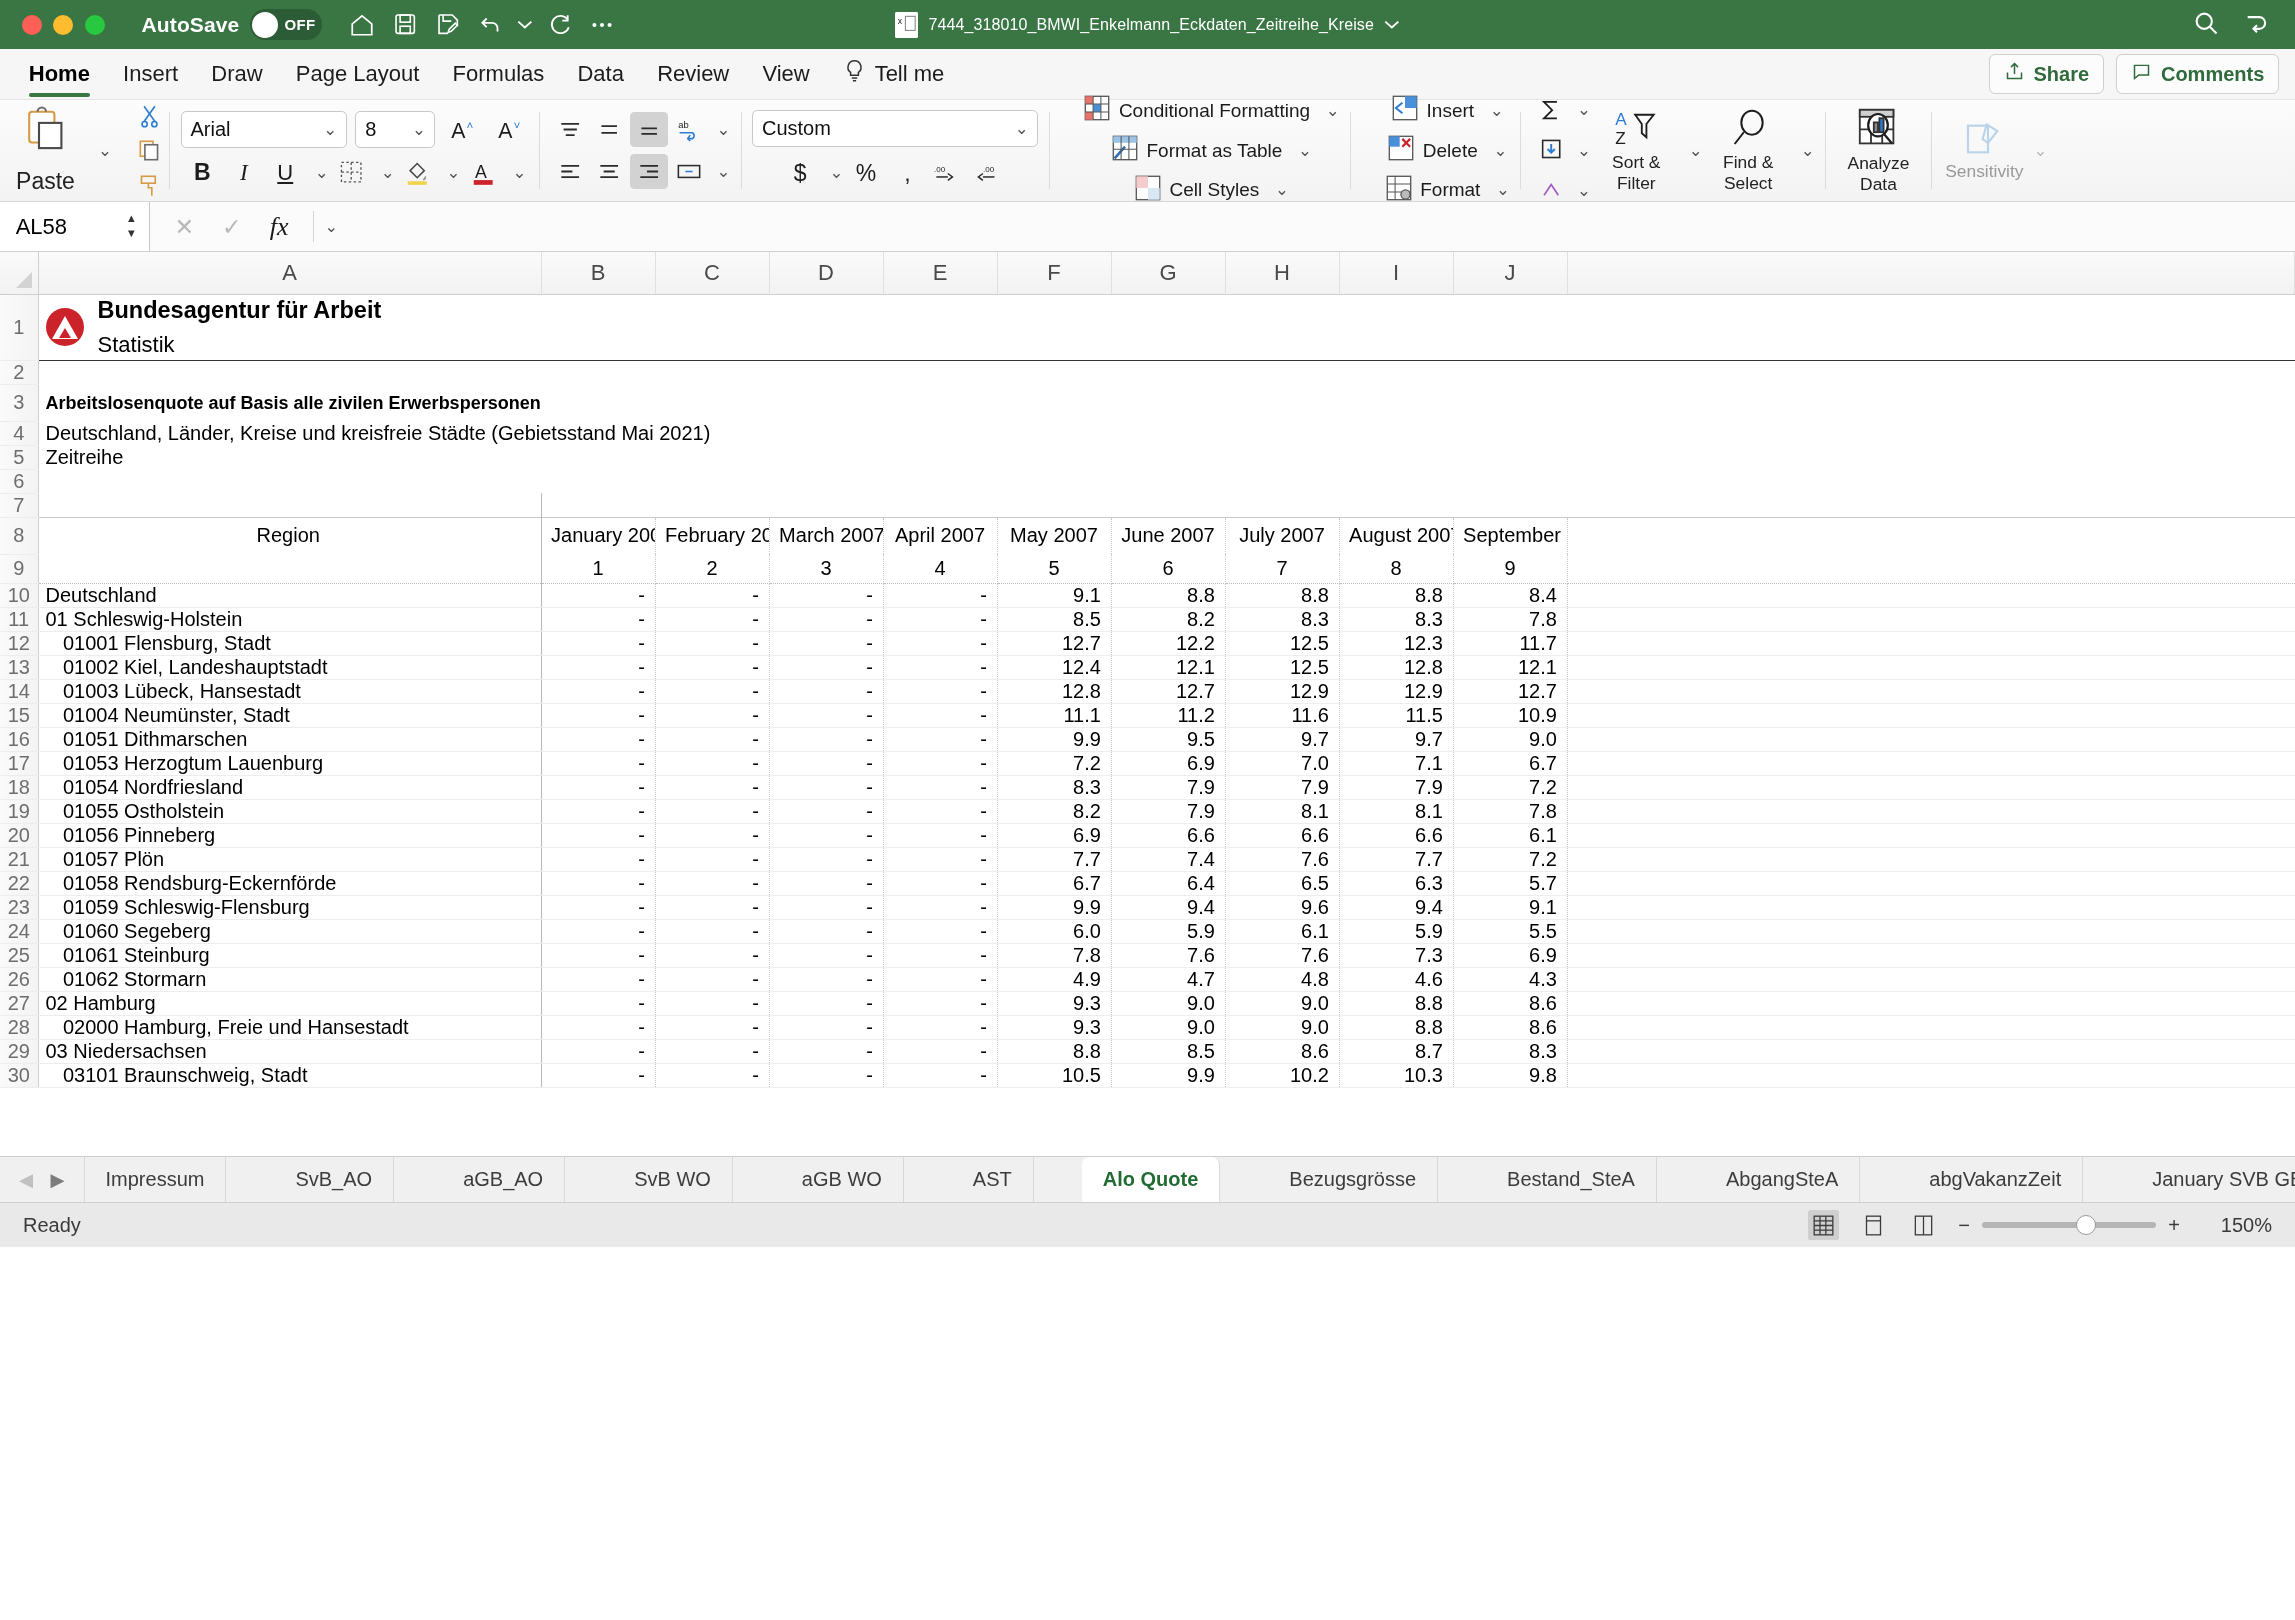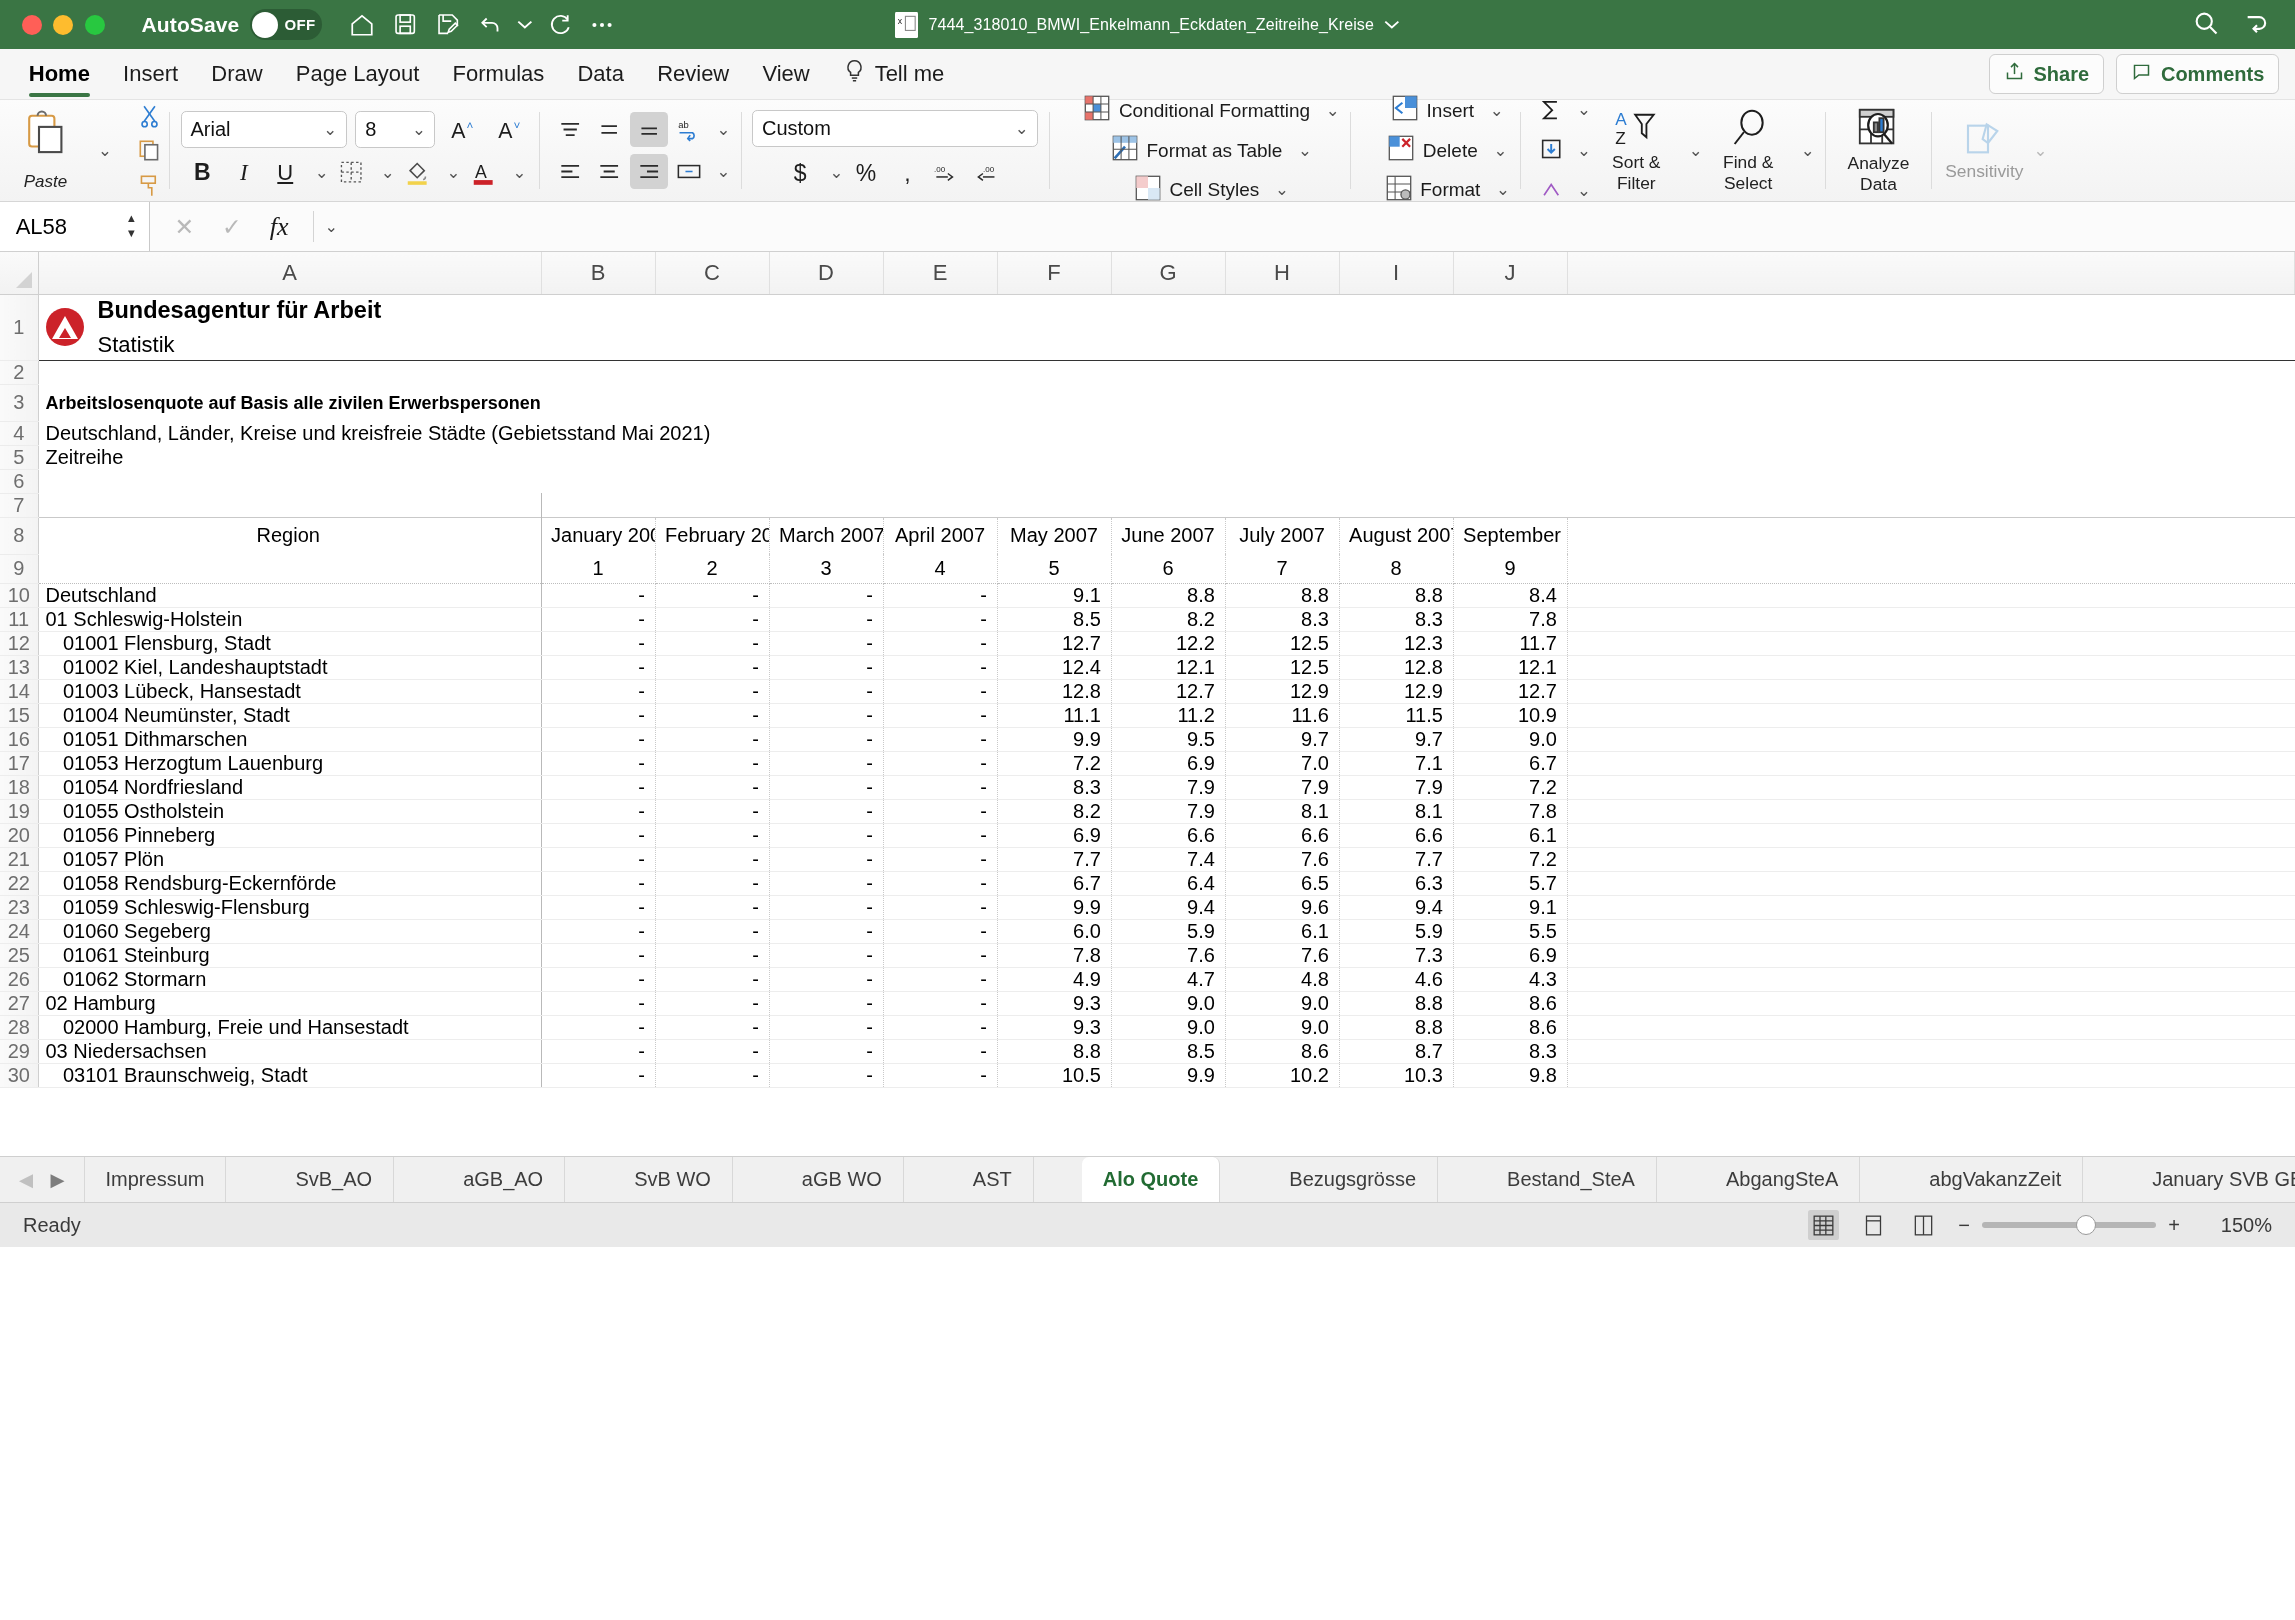--- a/index.html
+++ b/index.html
@@ -81,21 +81,21 @@
 
   
   .ribbon {
     height: 102px; background: linear-gradient(#fcfcfc,#f3f3f3);
     display: flex; align-items: stretch; border-bottom: 0.9px solid #d6d6d6;
   }
   .rgroup { display:flex; align-items:center; padding: 0 10.5px; position: relative; }
   .rsep { width:0.9px; background:#dcdcdc; margin: 12.2px 0; }
 
   .paste-grp { flex-direction: column; justify-content:center; align-items:center; width: 91px;}
-  .paste-label { font-size: 17px; color:#222; margin-top:14px;font-style:italic; }
+  .paste-label { font-size: 23px; color:#222; margin-top:14px; }
 
   .ctrl {
     border:0.9px solid #c8c8c8; border-radius:5.2px; background:#fff;
     height: 37px; display:flex; align-items:center; padding: 0 8.7px;
     font-size: 20px; color:#111;
   }
   .ctrl .cval { flex:1; white-space:nowrap; overflow:hidden; }
   .chev { margin-left: 7px; color:#555; font-size: 16.6px; }
 
   .iconbtn {

